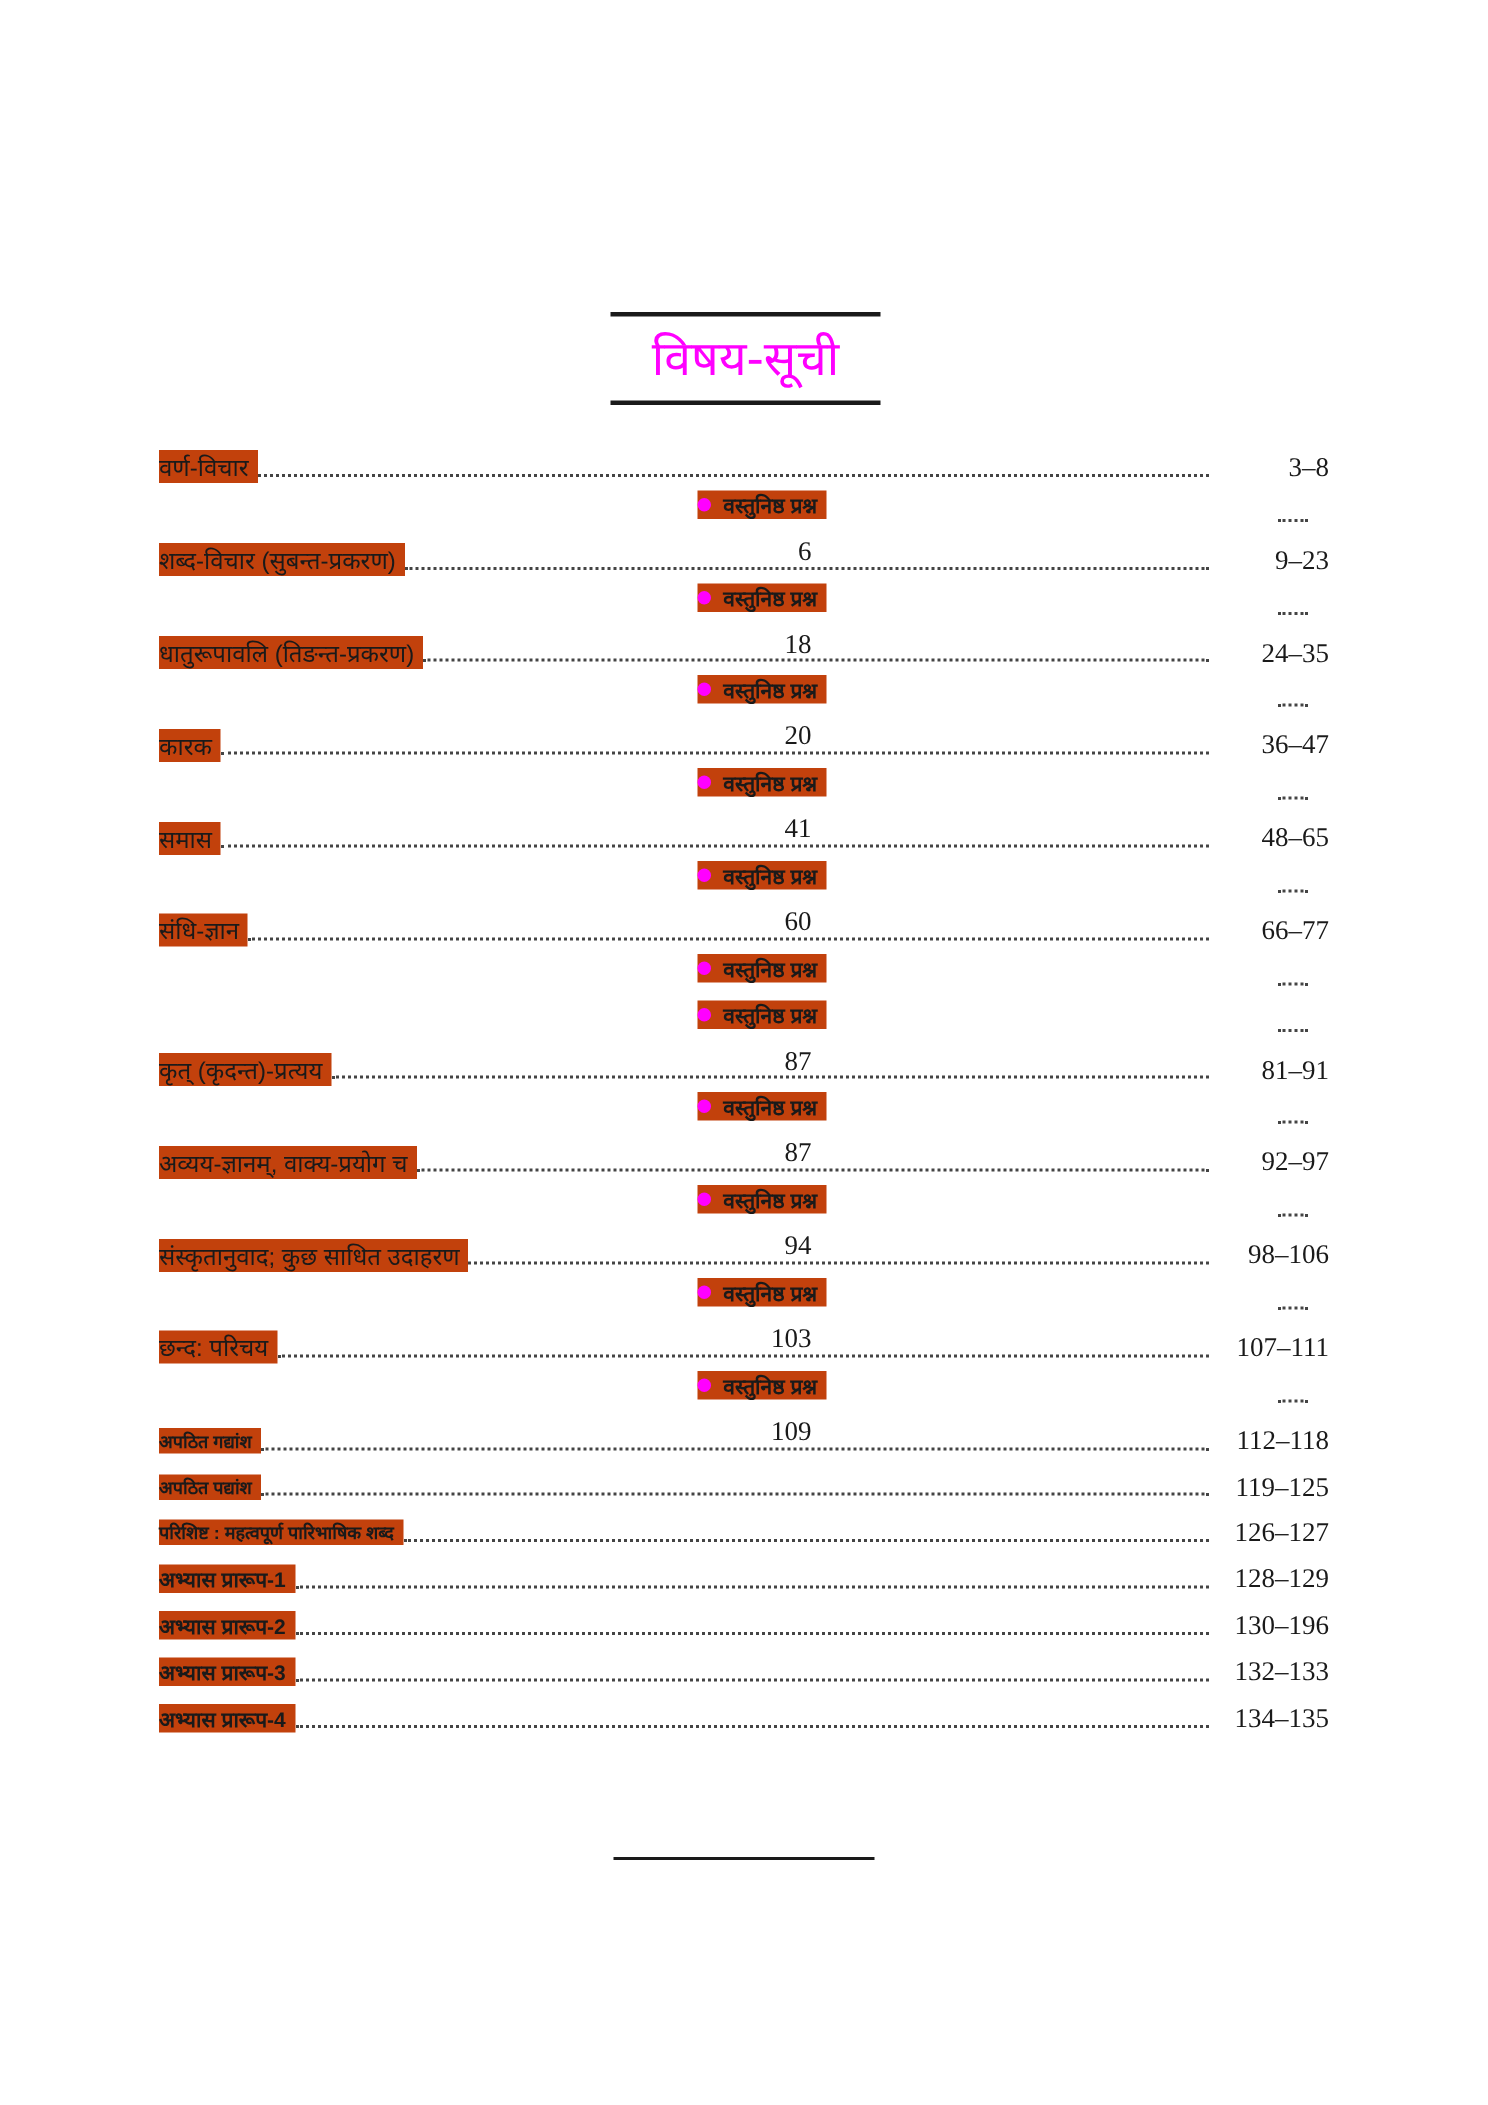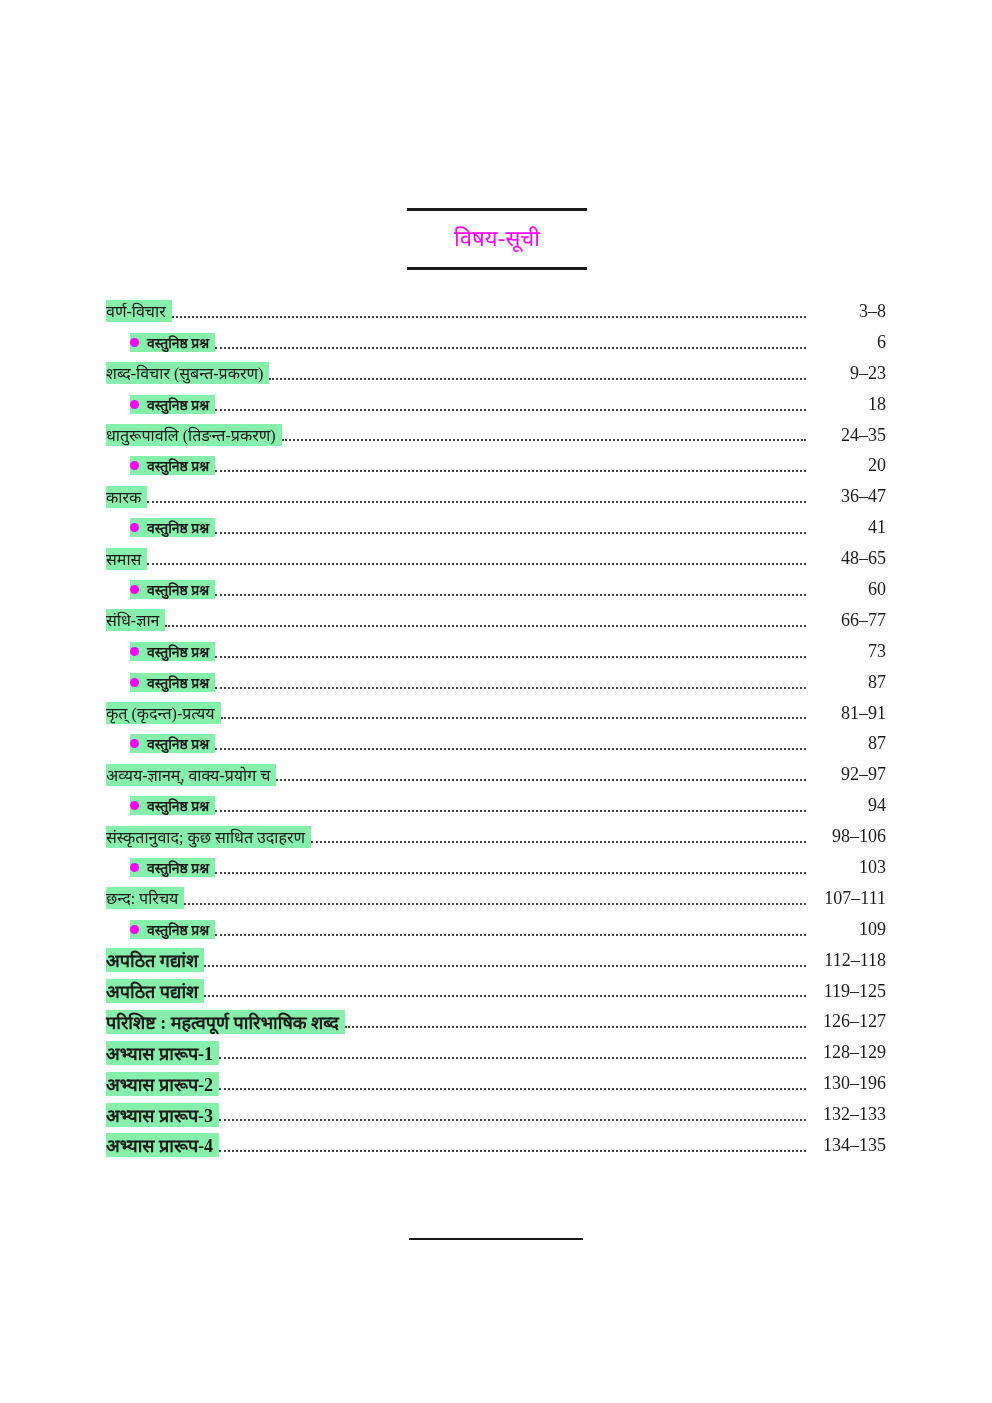--- a/index.html
+++ b/index.html
@@ -24,50 +24,50 @@
       border-top: 3px solid #1a1a1a;
       border-bottom: 3px solid #1a1a1a;
       box-sizing: border-box;
       display: flex;
       align-items: center;
       justify-content: center;
     }
     .title-text {
       color: #ff00ff;
       font-family: "DejaVu Sans", "Liberation Sans", sans-serif;
-      font-size: 22px;
+      font-size: 32px;
       line-height: 1;
       white-space: nowrap;
     }
     .toc {
       position: absolute;
       left: 106px;
       top: 296px;
       width: 780px;
     }
     .toc-row {
       position: relative;
       height: 30.9px;
       display: flex;
       align-items: center;
       font-size: 16px;
     }
-    .toc-row.sub { padding-left: 24px; }
+    .toc-row.sub { padding-left: 24px; flex-direction: column; }
     .toc-label {
       white-space: nowrap;
-      font-family: Liberation Serif, serif;
+      font-family: Liberation Sans, sans-serif;
       font-size: 16px;
       padding-right: 6px;
-      background: #86efac;
+      background: #c2410c;
       display: flex;
       align-items: center;
     }
     .toc-row.sub .toc-label { font-weight: bold; font-size: 14px; }
-    .toc-row.bold .toc-label { font-weight: bold; font-size: 18px; }
-    .toc-row.small .toc-label { font-weight: bold; font-size: 18px; }
+    .toc-row.bold .toc-label { font-weight: bold; font-size: 12px; }
+    .toc-row.small .toc-label { font-weight: bold; font-size: 14px; }
     .bullet {
       display: inline-block;
       width: 9px;
       height: 9px;
       border-radius: 50%;
       background: #ff00ff;
       margin-right: 8px;
     }
     .toc-dots {
       flex: 1;

